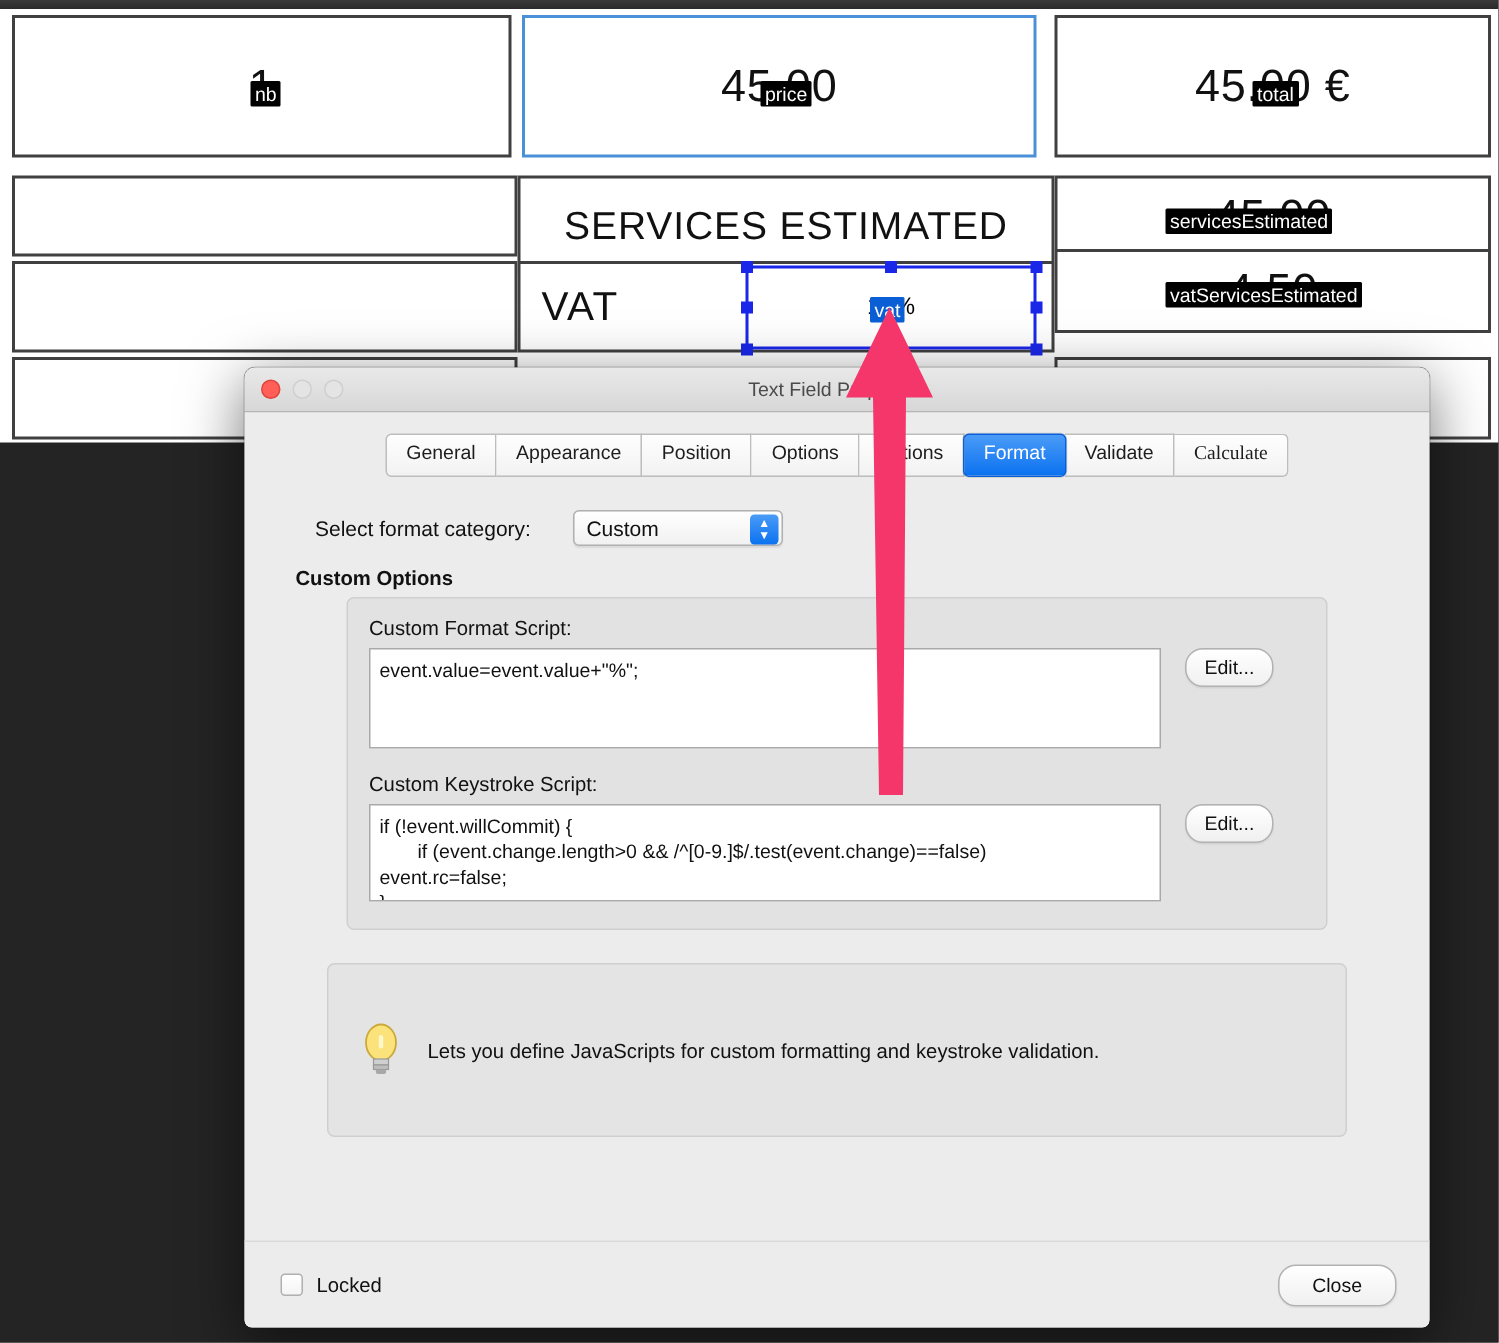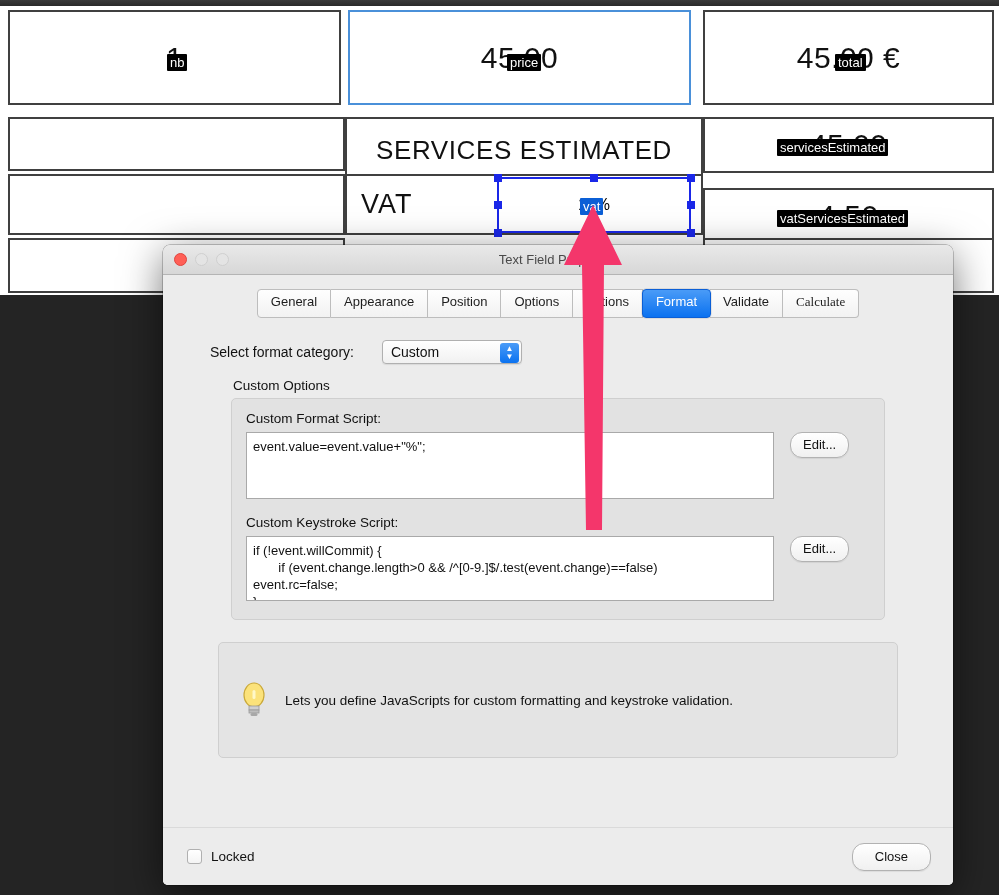--- a/index.html
+++ b/index.html
@@ -132,21 +132,21 @@
   .select-wrap .val { font-size: 14px; color: #111; padding-left: 8px; }
   .stepper {
     position: absolute; right: 2px; top: 2px;
     width: 19px; height: 20px; border-radius: 3px;
     background: linear-gradient(#4a9bf7, #0b72f0);
     display: flex; flex-direction: column;
     align-items: center; justify-content: center;
     color: #fff; font-size: 8px; line-height: 8px;
   }
 
-  .group-title { font-size: 13.5px; color: #111; margin: 14px 0 5px 70px; }
+  .group-title { font-size: 13.5px; color: #111; margin: 14px 0 5px 34px; font-weight: bold; }
 
   .panel {
     position: relative;
     margin: 0 auto; width: 654px;
     background: #e2e2e2;
     border: 1px solid #cfcfcf;
     border-radius: 5px;
     padding: 12px 14px 18px;
   }
   .panel .sub { font-size: 13.5px; color: #111; margin-bottom: 6px; }
@@ -233,21 +233,21 @@
       <span class="amount">45.00</span>
       <span class="field-badge" style="left:72px; top:20px;">servicesEstimated</span>
     </div>
 
     <div class="doc-cell" style="left:8px; top:174px; width:337px; height:61px;"></div>
 
     <div class="doc-cell" style="left:345px; top:174px; width:358px; height:61px; justify-content:flex-start; padding-left:8px;">
       <span class="vatlabel" style="margin-left:6px;">VAT</span>
     </div>
 
-    <div class="doc-cell" style="left:703px; top:188px; width:291px; height:56px;">
+    <div class="doc-cell" style="left:703px; top:166px; width:291px; height:56px;">
       <span class="amount">4.50</span>
       <span class="field-badge" style="left:72px; top:20px;">vatServicesEstimated</span>
     </div>
 
     <div class="doc-cell" style="left:8px; top:238px; width:337px; height:55px;"></div>
     <div class="doc-cell" style="left:703px; top:238px; width:291px; height:55px;"></div>
 
     <div class="sel-box" style="left:497px; top:177px; width:194px; height:56px; background:#fff;">
       <div style="position:absolute; inset:0; display:flex; align-items:center; justify-content:center;">
         <span class="amount">10%</span>

